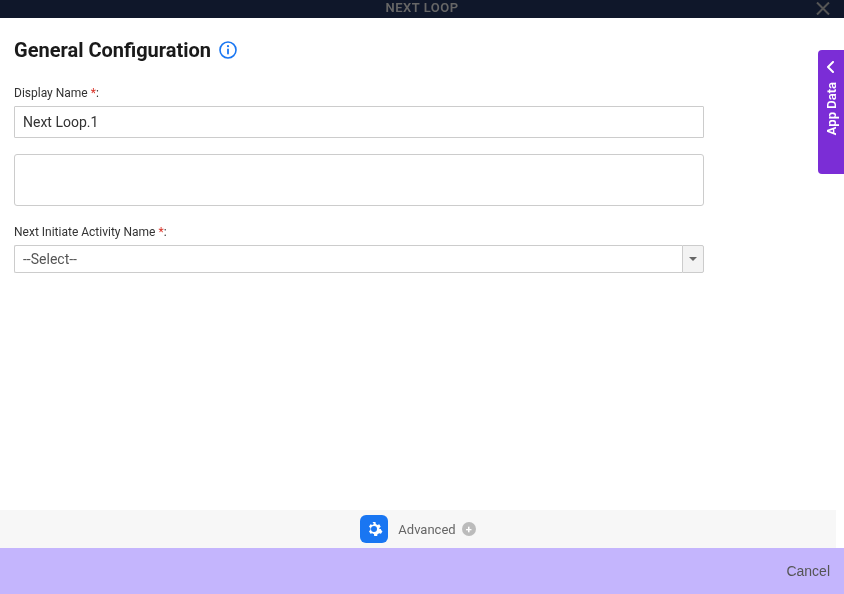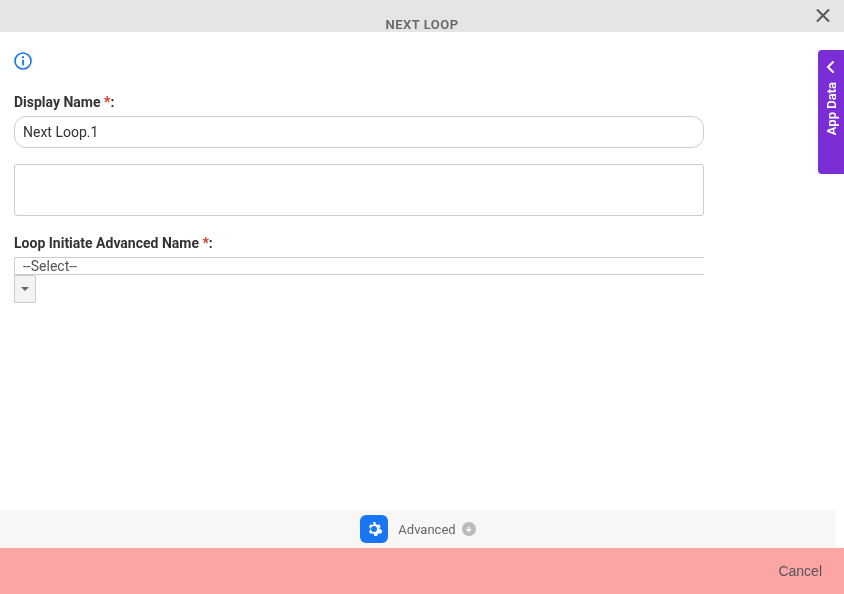--- a/index.html
+++ b/index.html
@@ -8,24 +8,24 @@
       font-family: 'Segoe UI', Roboto, Arial, sans-serif;
       font-size: 14px;
       color: #333;
       width: 844px;
       height: 594px;
       overflow: hidden;
       position: relative;
       background: #fff;
     }
     .header {
-      background: #e5e5e5;
-      height: 32px;
-      display: flex;
-      align-items: flex-end;
+      background: #0f172a;
+      height: 18px;
+      display: flex;
+      align-items: flex-start;
       position: relative;
     }
     .header-title {
       flex: 1;
       text-align: center;
       font-size: 13px;
       font-weight: 600;
       color: #666;
       letter-spacing: 0.5px;
     }
@@ -54,54 +54,52 @@
     .info-icon {
       display: inline-flex;
       align-items: center;
       justify-content: center;
       cursor: pointer;
     }
     .field {
       margin-bottom: 16px;
     }
     .field-label {
-      font-size: 14px;
+      font-size: 12px;
       color: #333;
       margin-bottom: 6px;
       display: block;
-      font-weight: bold;
     }
     .required {
       color: #d93025;
     }
     .text-input {
       width: 690px;
       height: 32px;
       border: 1px solid #ccc;
-      border-radius: 12px;
+      border-radius: 1px;
       padding: 0 8px;
       font-size: 14px;
       color: #333;
       font-family: inherit;
     }
     .textarea-input {
       width: 690px;
       height: 52px;
       border: 1px solid #ccc;
       border-radius: 3px;
       padding: 6px 8px;
       font-size: 14px;
       color: #333;
       font-family: inherit;
       resize: none;
     }
     .select-wrapper {
       width: 690px;
       display: flex;
-      flex-direction: column;
     }
     .select-display {
       flex: 1;
       height: 28px;
       border: 1px solid #ccc;
       border-right: none;
       border-radius: 2px 0 0 2px;
       padding: 0 8px;
       display: flex;
       align-items: center;
@@ -200,22 +198,22 @@
     .footer {
       position: absolute;
       bottom: 0;
       left: 0;
       right: 0;
       height: 46px;
       display: flex;
       align-items: center;
       justify-content: flex-end;
       gap: 16px;
-      padding-right: 14px;
-      background: #fca5a5;
+      padding-right: 6px;
+      background: #c4b5fd;
     }
     .btn-cancel {
       background: none;
       border: none;
       color: #555;
       font-size: 14px;
       cursor: pointer;
       padding: 8px 8px;
     }
     .btn-finish {
@@ -236,20 +234,21 @@
   <div class="header-title">NEXT LOOP</div>
   <div class="close-icon">
     <svg width="14" height="14" viewBox="0 0 14 14">
         <path d="M1 1 L13 13 M13 1 L1 13" stroke="#555" stroke-width="2" fill="none"></path>
       </svg>
   </div>
 </div>
 
 <div class="content">
   <div class="section-title">
+    <span>General Configuration</span>
     <span class="info-icon">
       <svg width="18" height="18" viewBox="0 0 18 18">
           <circle cx="9" cy="9" r="8" fill="none" stroke="#1976f2" stroke-width="1.6"></circle>
           <circle cx="9" cy="5.2" r="1.1" fill="#1976f2"></circle>
           <rect x="8.1" y="7.5" width="1.8" height="6" rx="0.9" fill="#1976f2"></rect>
         </svg>
     </span>
   </div>
 
   <div class="field">
@@ -259,21 +258,21 @@
     </label>
     <input type="text" class="text-input" value="Next Loop.1" style="">
   </div>
 
   <div class="field">
     <textarea class="textarea-input" style=""></textarea>
   </div>
 
   <div class="field">
     <label class="field-label">
-      <span>Loop Initiate Advanced Name</span>
+      <span>Next Initiate Activity Name</span>
       <span class="required">*</span><span>:</span>
     </label>
     <div class="select-wrapper">
       <div class="select-display">--Select--</div>
       <div class="select-button">
         <div class="select-arrow"></div>
       </div>
     </div>
   </div>
 </div>

